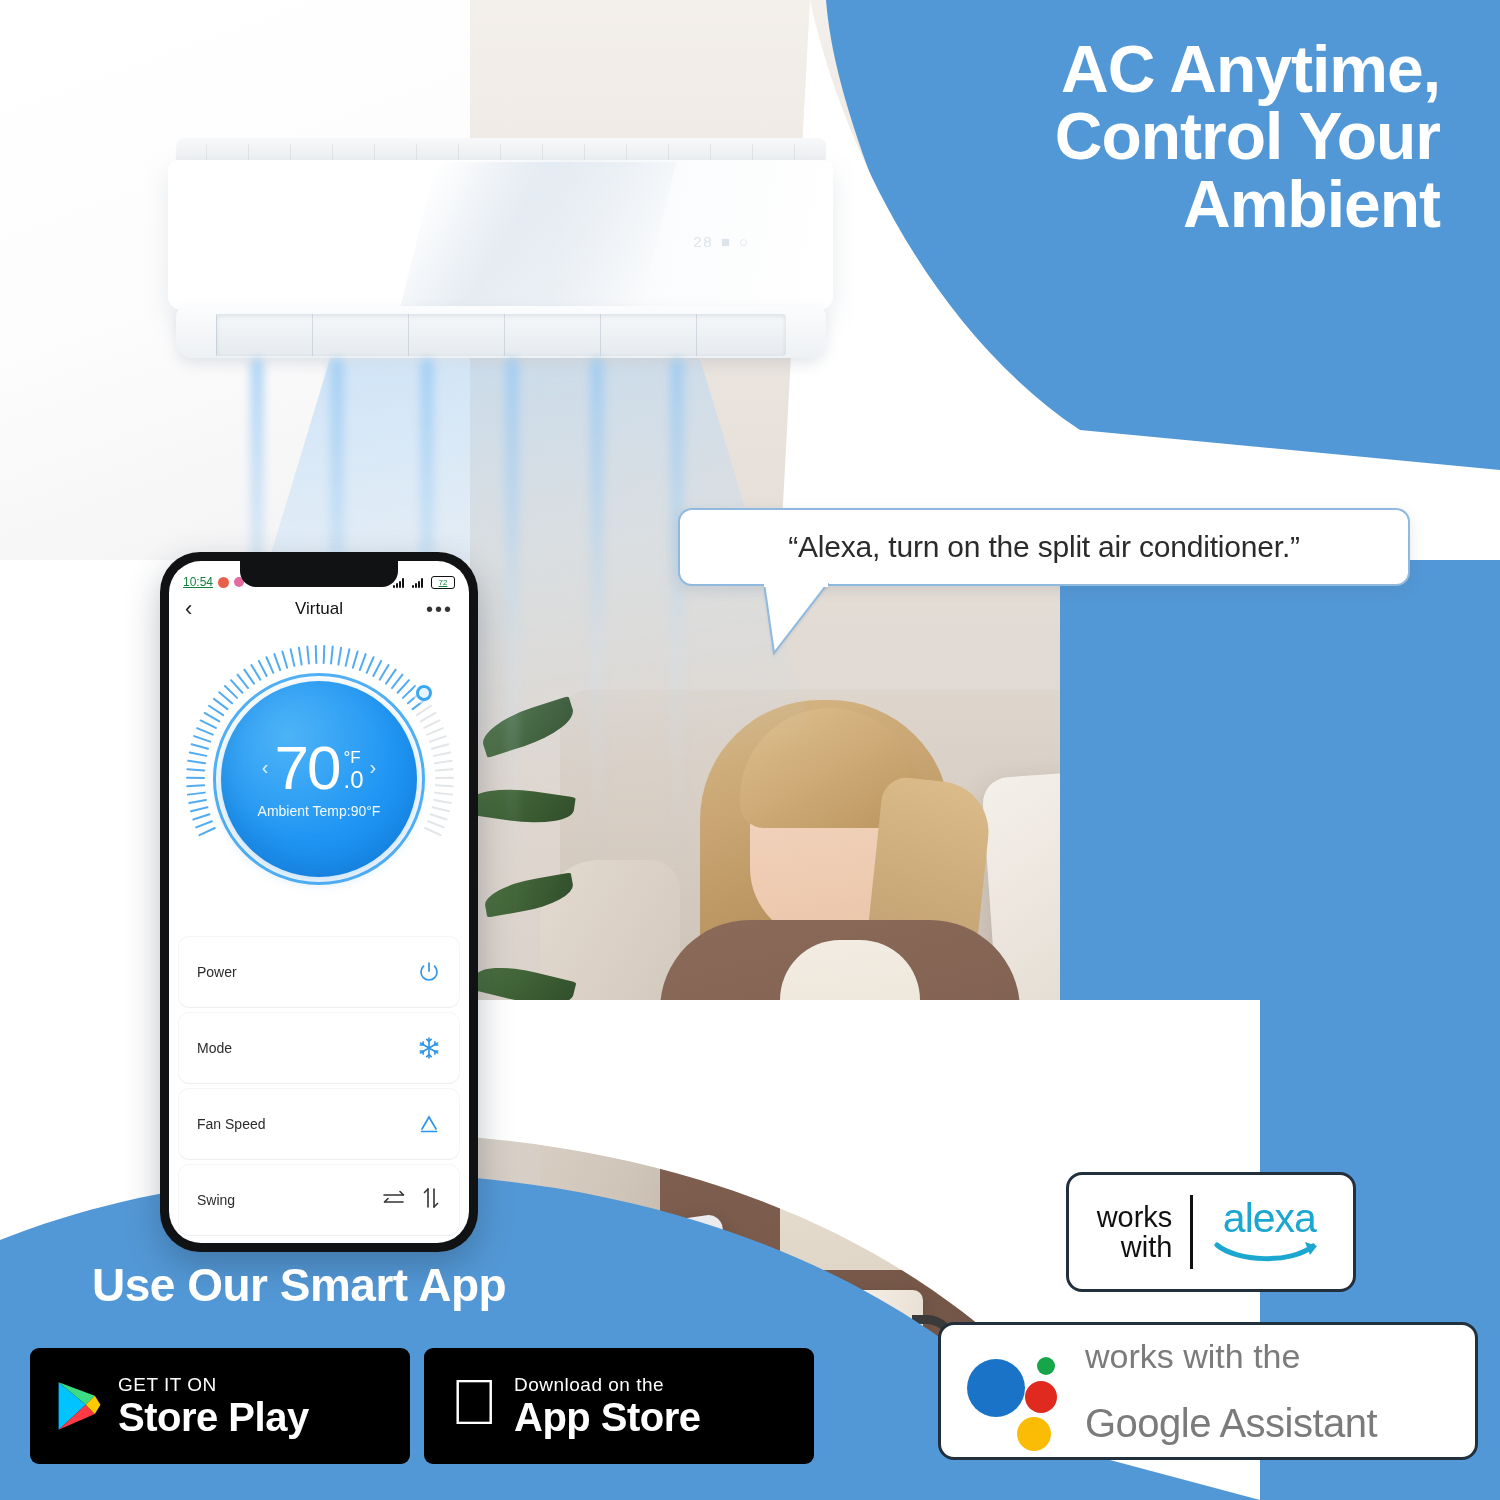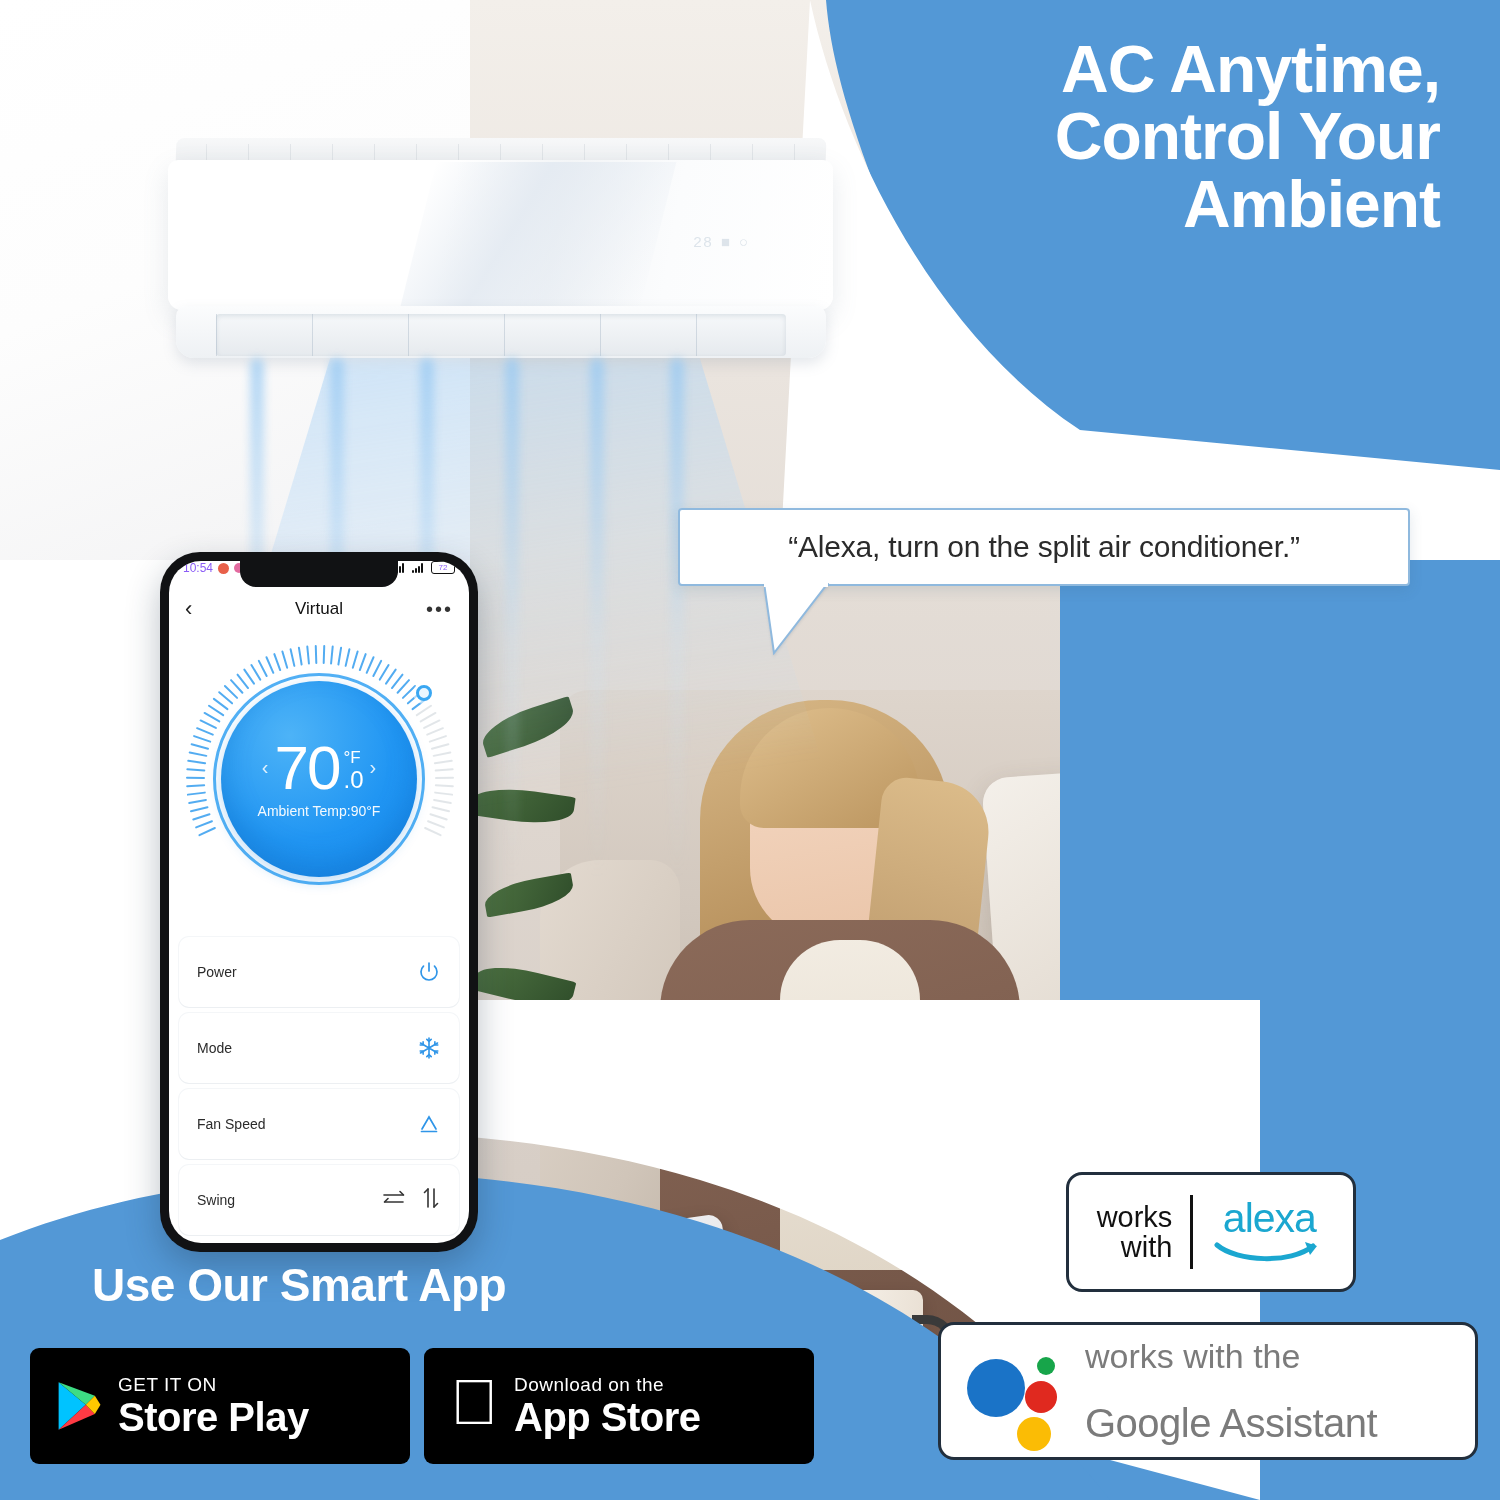--- a/index.html
+++ b/index.html
@@ -215,21 +215,21 @@
     position:absolute; right:60px; top:36px;
     text-align:right; color:#ffffff;
     font-size:66px; font-weight:bold; line-height:1.02;
     letter-spacing:-1px;
   }
   .headline div{ white-space:nowrap; }
 
   
   .bubble{
     position:absolute; left:678px; top:508px; width:732px; height:78px;
-    background:#ffffff; border:2px solid #8fb9de; border-radius:4px;
+    background:#ffffff; border:2px solid #8fb9de; border-radius:14px;
     display:flex; align-items:center; justify-content:center;
     box-shadow:0 4px 14px rgba(60,90,120,.14);
   }
   .bubble-text{
     font-size:30px; color:#2b2b2b; letter-spacing:-.2px; white-space:nowrap;
   }
   .bubble-tail{
     position:absolute; left:762px; top:583px; width:0; height:0;
     border-left:2px solid transparent;
     filter:drop-shadow(0 2px 1px rgba(60,90,120,.12));
@@ -247,22 +247,22 @@
     position:relative; width:100%; height:100%;
     background:#ffffff; border-radius:32px; overflow:hidden;
   }
   .notch{
     position:absolute; left:50%; top:0; transform:translateX(-50%);
     width:158px; height:26px; background:#111214;
     border-radius:0 0 16px 16px; z-index:6;
   }
   .statusbar{
     position:relative; height:28px; padding:0 14px;
-    display:flex; align-items:flex-start; justify-content:space-between;
-    font-size:12px; color:#8b5cf6; z-index:5;
+    display:flex; align-items:flex-end; justify-content:space-between;
+    font-size:12px; color:#15803d; z-index:5;text-decoration:underline;
   }
   .sb-left{ display:flex; align-items:center; gap:5px; }
   .sb-right{ display:flex; align-items:center; gap:8px; }
   .sb-dot{ width:11px; height:11px; border-radius:50%; background:#e8604a; }
   .sb-dot2{ width:10px; height:10px; border-radius:50%; background:#e36ba0; }
   .bars{ display:flex; align-items:flex-end; gap:1px; height:10px; }
   .bars i{ display:block; width:2px; background:#111; border-radius:1px; }
   .bars i:nth-child(1){ height:3px; }
   .bars i:nth-child(2){ height:5px; }
   .bars i:nth-child(3){ height:7px; }

